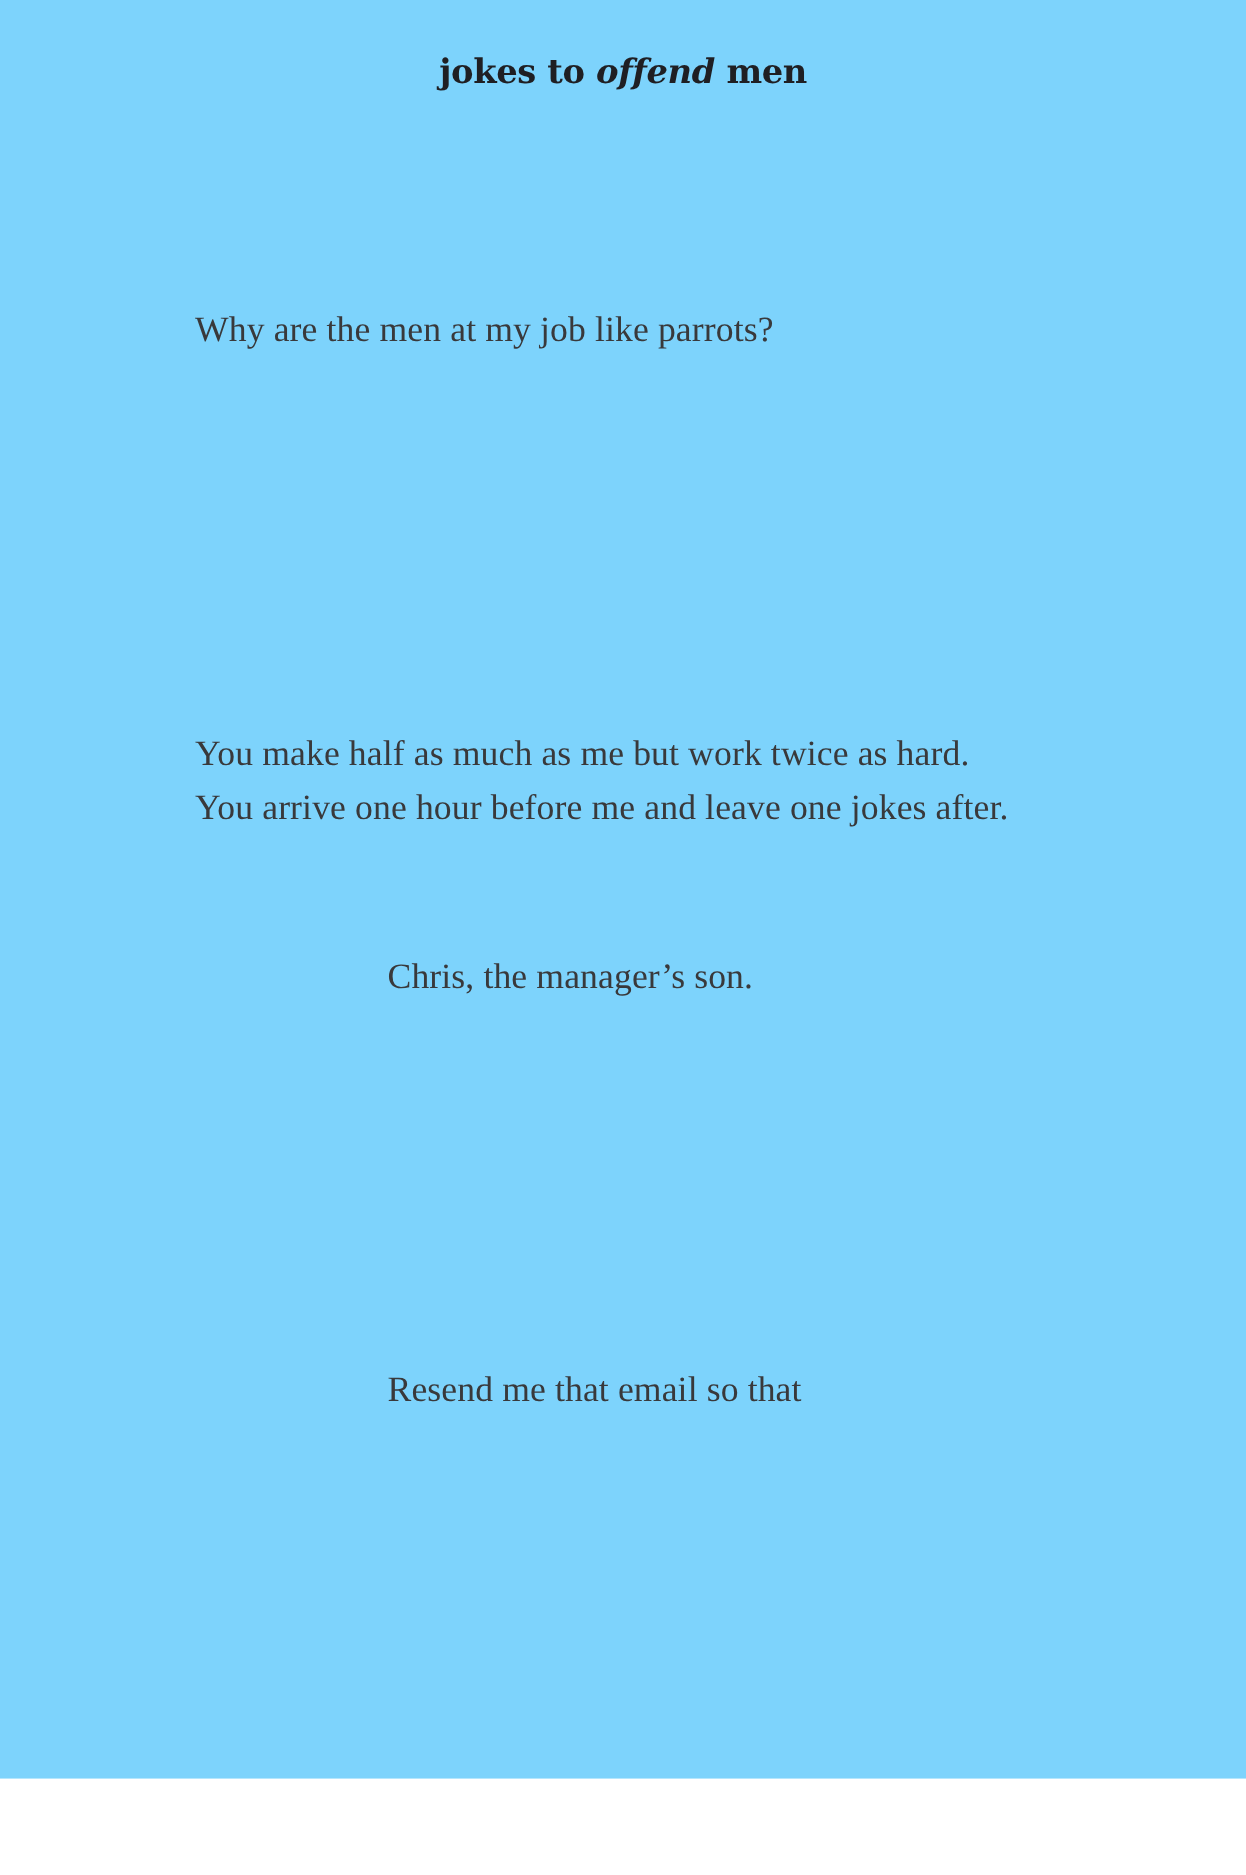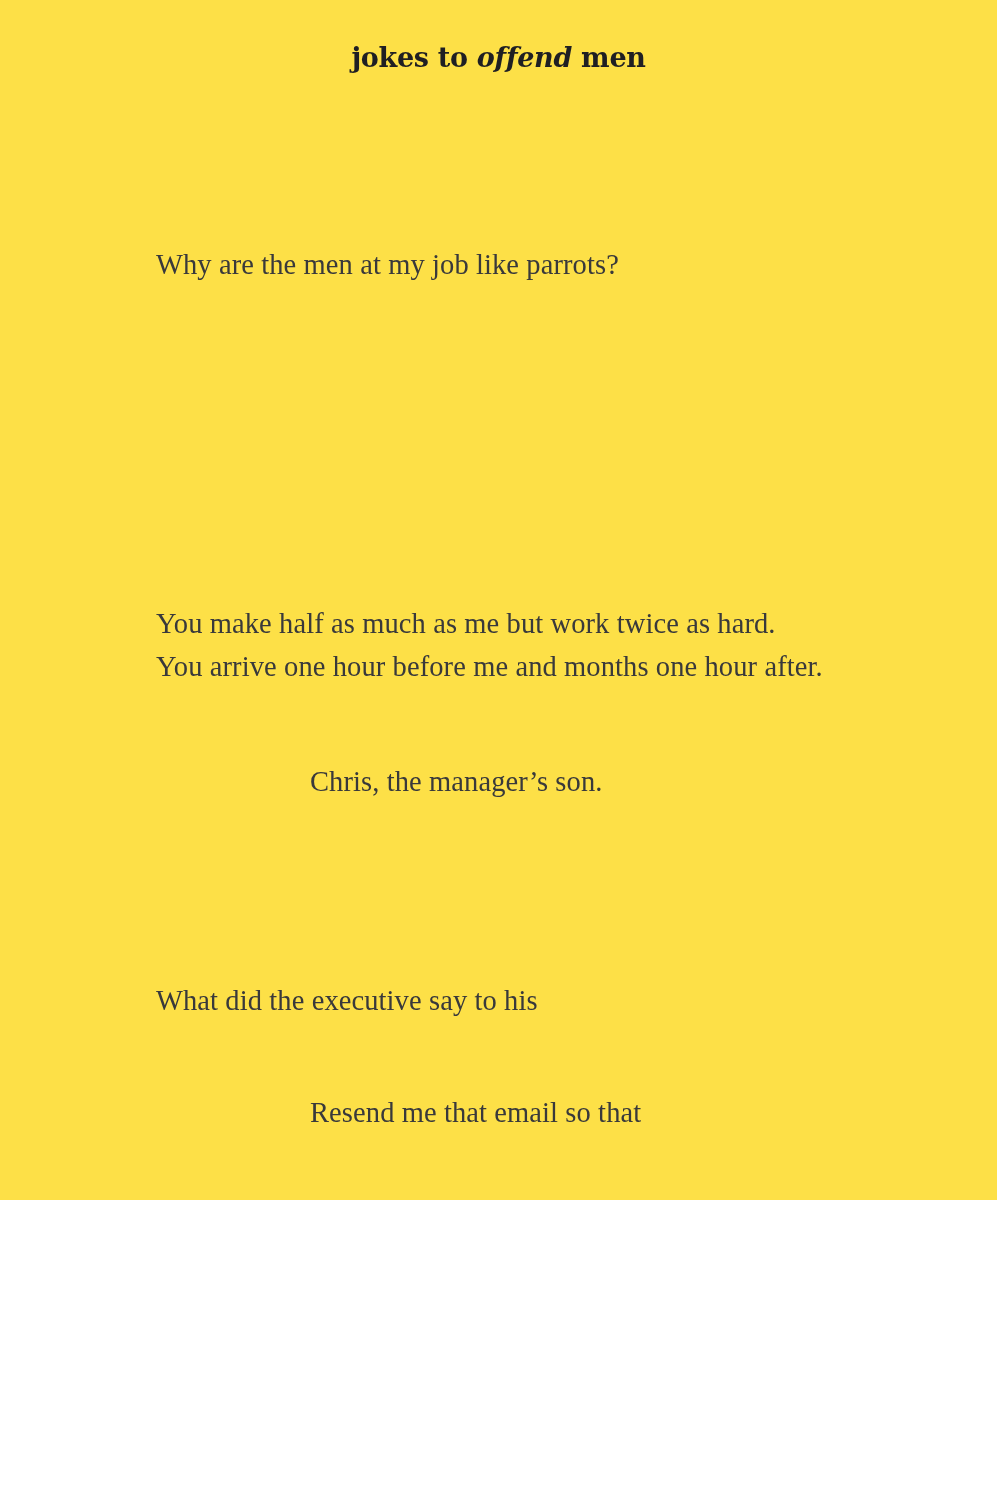--- a/index.html
+++ b/index.html
@@ -3,22 +3,22 @@
 <meta charset="utf-8">
 <style>
   html, body {
     margin: 0;
     padding: 0;
     background: #ffffff;
   }
   .page {
     position: relative;
     width: 997px;
-    height: 1200px;
-    background: #fde047;
+    height: 1423px;
+    background: #7dd3fc;
     font-family: "Liberation Serif", serif;
     color: #39393b;
     overflow: hidden;
   }
   .running-head {
     position: absolute;
     top: 42px;
     left: 0;
     width: 100%;
     text-align: center;
@@ -59,30 +59,29 @@
   <div class="running-head">
     <span class="word">jokes to</span>
     <span class="word italic">offend</span>
     <span class="word">men</span>
   </div>
 
   <div class="text-block question" style="top:243px">
     <div>Why are the men at my job like parrots?</div>
   </div>
 
-  <div class="text-block question" style="top:602px">
+  <div class="text-block question" style="top:582px">
     <div>You make half as much as me but work twice as hard.</div>
-    <div>You arrive one hour before me and months one hour after.</div>
+    <div>You arrive one hour before me and leave one jokes after.</div>
   </div>
   <div class="text-block answer" style="top:760px">
     <div>Chris, the manager’s son.</div>
   </div>
 
   <div class="text-block question" style="top:979px">
-    <div>What did the executive say to his</div>
   </div>
   <div class="text-block answer" style="top:1091px">
     <div>Resend me that email so that</div>
   </div>
 
   <div class="page-number">3</div>
 
 </div>
 
 </body></html>

